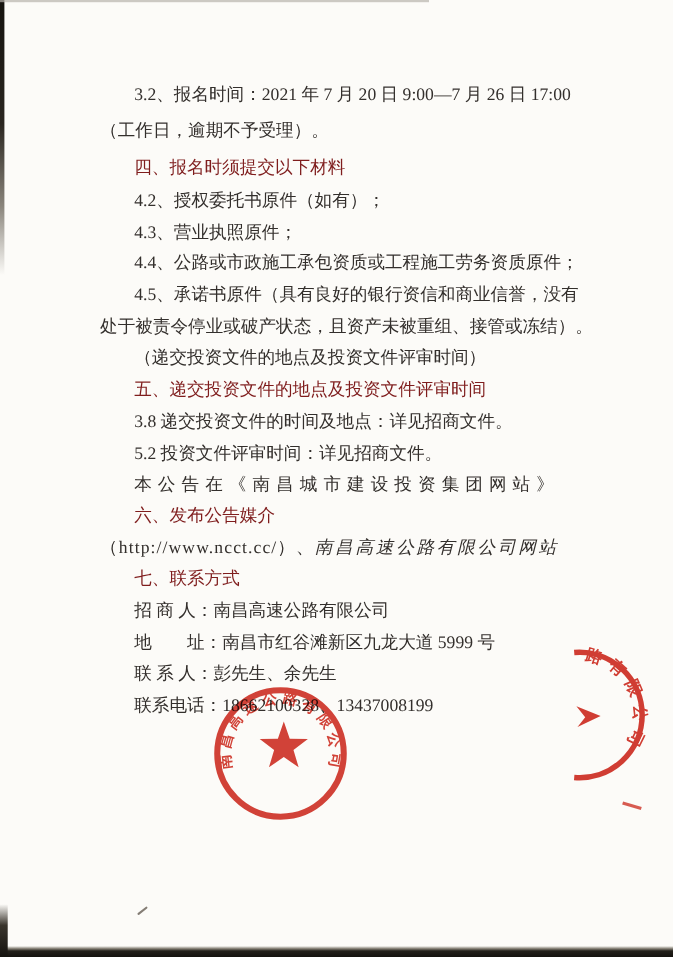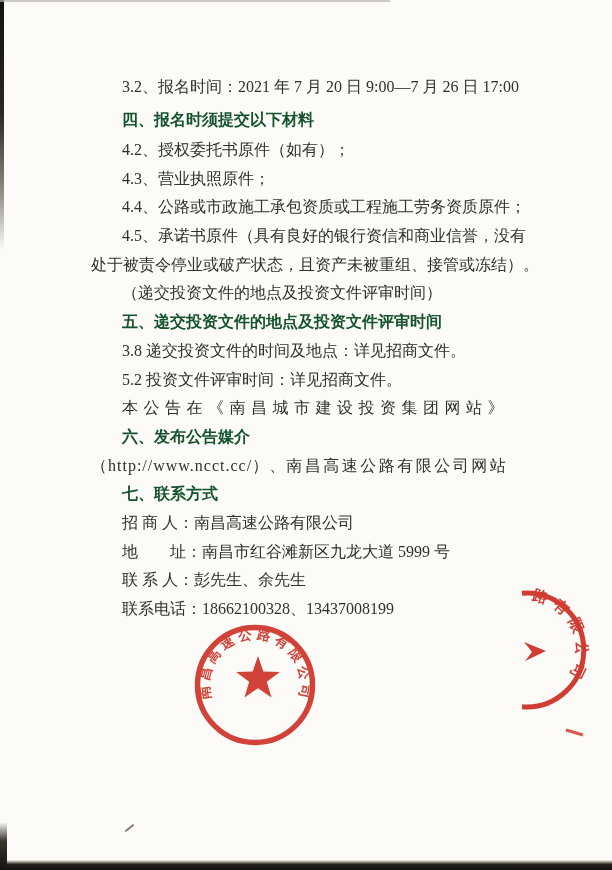--- a/index.html
+++ b/index.html
@@ -32,24 +32,24 @@
     background:#6f665e;transform:rotate(-38deg);border-radius:1px;opacity:.85;
   }
   
   .doc{
     position:absolute;left:91px;top:70px;width:440px;
     font-size:16px;color:#332f2c;
   }
   .line{height:28.7px;line-height:28.7px;white-space:nowrap;}
   .line.tall{height:33px;line-height:33px;}
   .ind{padding-left:31px;}
-  .bold{font-weight:700;color:#14532d;}
+  .bold{font-weight:400;color:#7f1d1d;}
   .spread{letter-spacing:5.5px;}
   .url-part{letter-spacing:1px;}
-  .cjk-part{letter-spacing:2.5px;}
+  .cjk-part{letter-spacing:2.5px;font-style:italic;}
   
   .stamps{
     position:absolute;left:0;top:0;
     mix-blend-mode:multiply;
     pointer-events:none;
   }
   .seal-text{
     font-family:"Liberation Sans","DejaVu Sans",sans-serif;
     font-weight:700;
   }
@@ -60,20 +60,21 @@
 <div class="page">
 
   <div class="edge-left"></div>
   <div class="edge-top"></div>
   <div class="edge-bottom"></div>
   <div class="edge-bottom-left"></div>
   <div class="pen-mark"></div>
 
   <div class="doc">
     <div class="line tall ind">3.2、报名时间：2021 年 7 月 20 日 9:00—7 月 26 日 17:00</div>
+    <div class="line tall">（工作日，逾期不予受理）。</div>
     <div class="line tall ind bold">四、报名时须提交以下材料</div>
     <div class="line ind">4.2、授权委托书原件（如有）；</div>
     <div class="line ind">4.3、营业执照原件；</div>
     <div class="line ind">4.4、公路或市政施工承包资质或工程施工劳务资质原件；</div>
     <div class="line ind">4.5、承诺书原件（具有良好的银行资信和商业信誉，没有</div>
     <div class="line">处于被责令停业或破产状态，且资产未被重组、接管或冻结）。</div>
     <div class="line ind">（递交投资文件的地点及投资文件评审时间）</div>
     <div class="line ind bold">五、递交投资文件的地点及投资文件评审时间</div>
     <div class="line ind">3.8 递交投资文件的时间及地点：详见招商文件。</div>
     <div class="line ind">5.2 投资文件评审时间：详见招商文件。</div>

